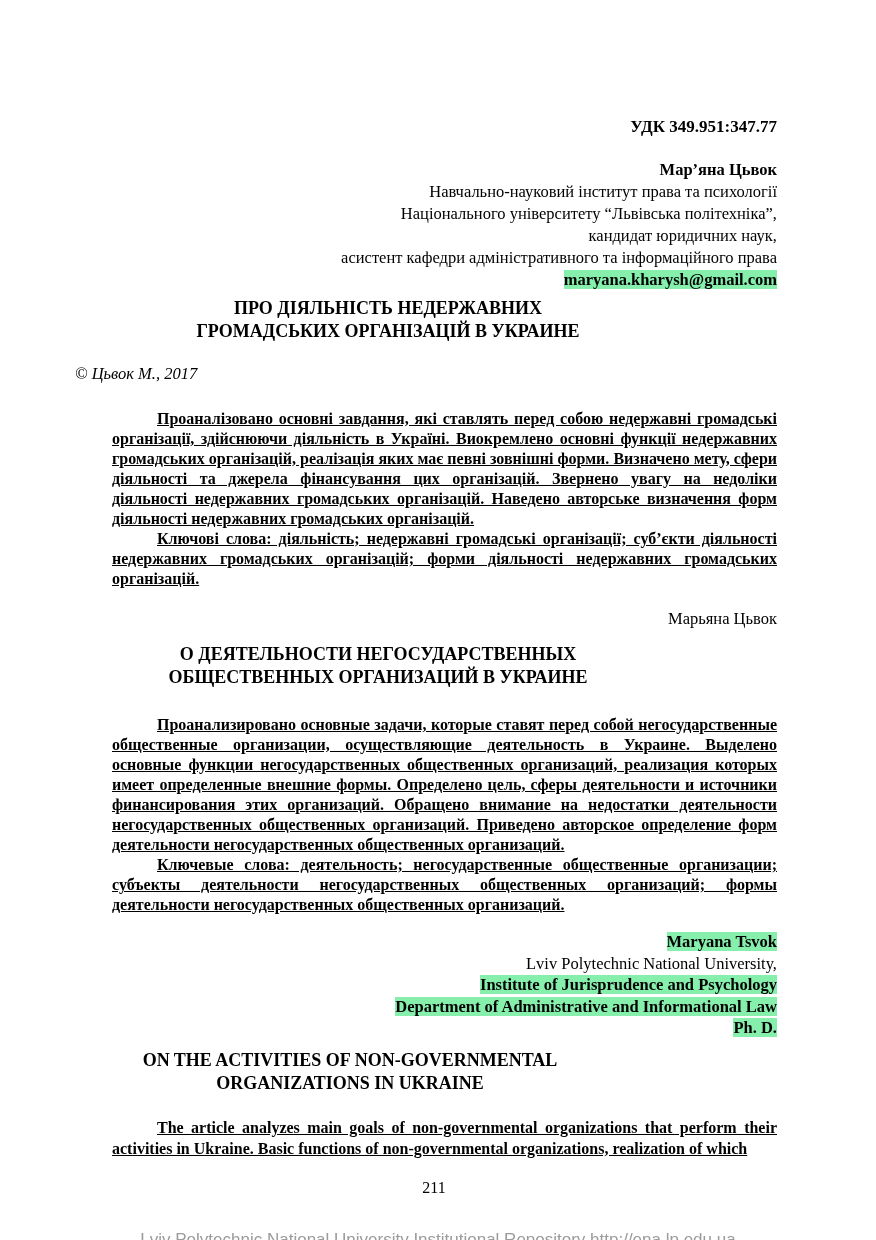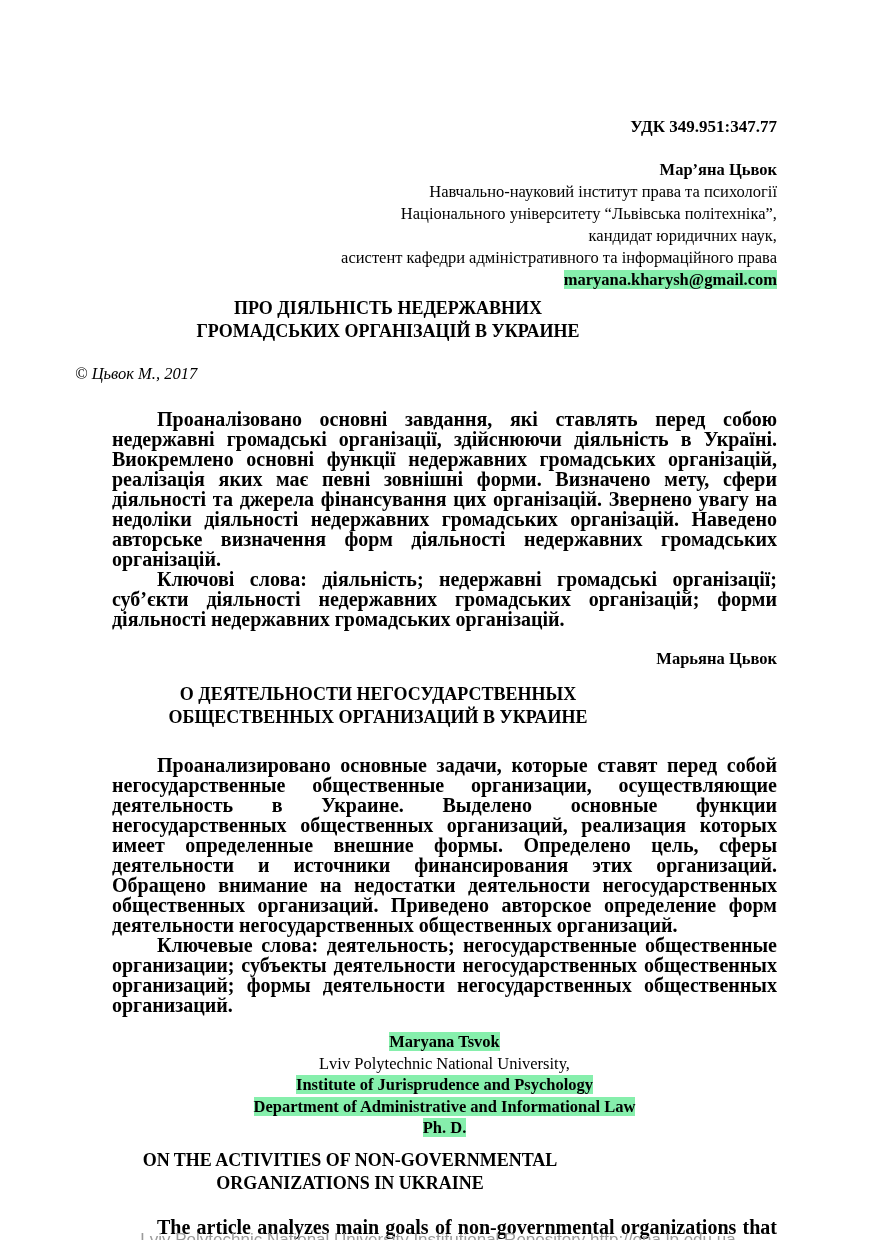--- a/index.html
+++ b/index.html
@@ -20,50 +20,51 @@
     font-weight: bold;
     font-size: 17px;
     line-height: 20px;
   }
   .author-block {
     text-align: right;
     font-size: 16.5px;
     line-height: 22px;
   }
   .author-block-ua { margin-top: 22px; }
-  .author-block-en { margin-top: 16px; line-height: 21.5px; text-align: center; }
+  .author-block-en { margin-top: 16px; line-height: 21.5px; }
   .hl { background: #86efac; }
   .doc-title {
     font-weight: bold;
     font-size: 18px;
     line-height: 23px;
     text-align: center;
   }
   .title-ua { width: 552px; margin-top: 6px; }
   .title-ru { width: 532px; margin-top: 14px; }
   .title-en { width: 476px; margin-top: 10px; }
   .copyright {
     font-style: italic;
     font-size: 16.5px;
     line-height: 19px;
     margin-left: -37px;
     margin-top: 21px;
   }
   .abstract {
     margin: 0;
     font-weight: bold;
-    font-size: 20px;
+    font-size: 16px;
     line-height: 20px;
     text-align: justify;
     text-indent: 45px;
+    text-decoration: underline;
   }
   .abstract-first { margin-top: 26px; }
   .author-right {
     text-align: right;
-    font-weight: bold;
+    font-weight: normal;
     font-size: 16.5px;
     line-height: 20px;
     margin-top: 20px;
   }
   .abstract-en { line-height: 21px; margin-top: 22px; }
   .page-number {
     text-align: center;
     font-size: 16px;
     line-height: 18px;
     margin-top: 20px;

